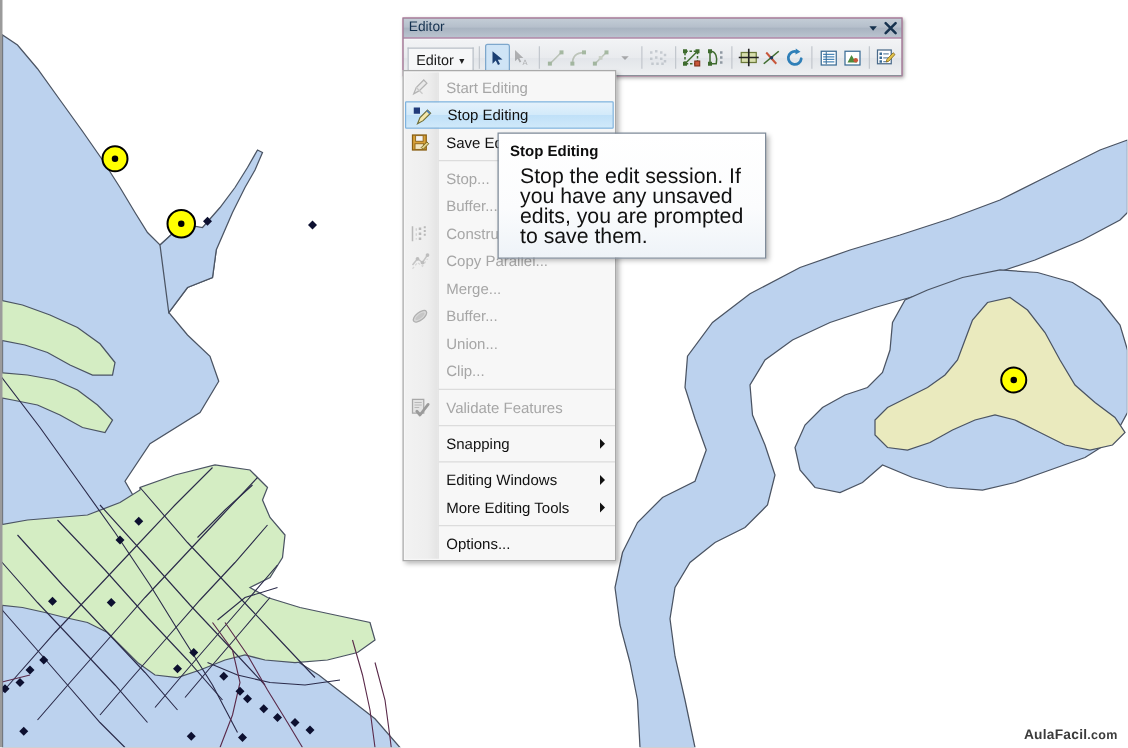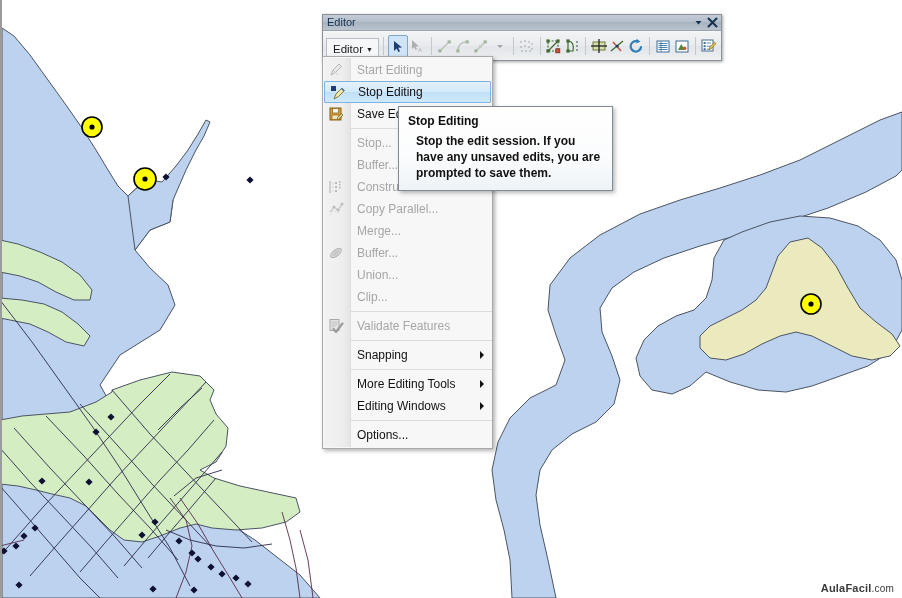--- a/index.html
+++ b/index.html
@@ -13,21 +13,21 @@
   #map-canvas{position:absolute;left:0;top:0;width:902px;height:598px;background:#ffffff;}
   #map-canvas svg{display:block;}
 
   #map-left-border{position:absolute;left:0;top:0;width:2px;height:598px;background:#9b9b9b;}
 
   #watermark{
     position:absolute;right:8px;bottom:4px;
     font-size:11px;color:#3b3b3b;font-weight:bold;
     letter-spacing:0.2px;
   }
-  #watermark .tld{font-weight:normal;font-size:10px;}
+  #watermark .tld{font-weight:bold;font-size:10px;}
 
   
   #editor-window{
     position:absolute;left:322px;top:14px;width:398px;
     background:#ec4899;
     border:1px solid #8a9199;
     box-shadow:1px 1px 3px rgba(0,0,0,.35);
   }
   #editor-titlebar{
     height:15px;
@@ -110,21 +110,21 @@
   #tooltip{
     position:absolute;left:398px;top:106px;width:195px;
     background:linear-gradient(to bottom,#ffffff 0%,#fbfcfd 60%,#eef3f8 100%);
     border:1px solid #7f8b99;
     box-shadow:2px 2px 4px rgba(0,0,0,.28);
     padding:7px 9px 9px 9px;
     z-index:30;
     font-family:"Liberation Sans", sans-serif;
   }
   #tooltip-title{font-size:12px;font-weight:bold;color:#0d0d0d;margin-bottom:5px;}
-  #tooltip-body{font-size:12px;color:#111;line-height:16px;padding-left:8px;font-weight:bold;}
+  #tooltip-body{font-size:17px;color:#111;line-height:16px;padding-left:8px;}
 </style>
 </head>
 <body>
 
 <div id="map-canvas">
   <svg width="902" height="598" viewBox="0 0 902 598" xmlns="http://www.w3.org/2000/svg">
 
     <rect x="0" y="0" width="902" height="598" fill="#ffffff"></rect>
 
     <g stroke="#4b5463" stroke-width="1" fill="#bcd2ee">
@@ -533,25 +533,25 @@
         </span>
         <span>Validate Features</span>
       </div>
       <div class="msep"></div>
       <div class="mi">
         <span>Snapping</span>
         <span class="arrow"></span>
       </div>
       <div class="msep"></div>
       <div class="mi">
+        <span>Editing Windows</span>
+        <span class="arrow"></span>
+      </div>
+      <div class="mi">
         <span>More Editing Tools</span>
-        <span class="arrow"></span>
-      </div>
-      <div class="mi">
-        <span>Editing Windows</span>
         <span class="arrow"></span>
       </div>
       <div class="msep"></div>
       <div class="mi">
         <span>Options...</span>
       </div>
     </div>
 </div>
 
 <div id="tooltip">

